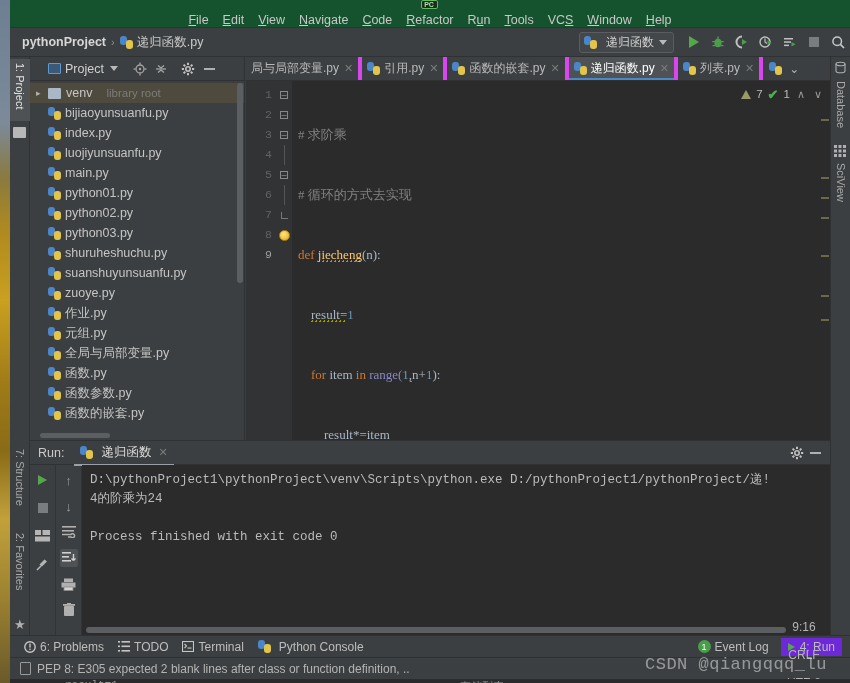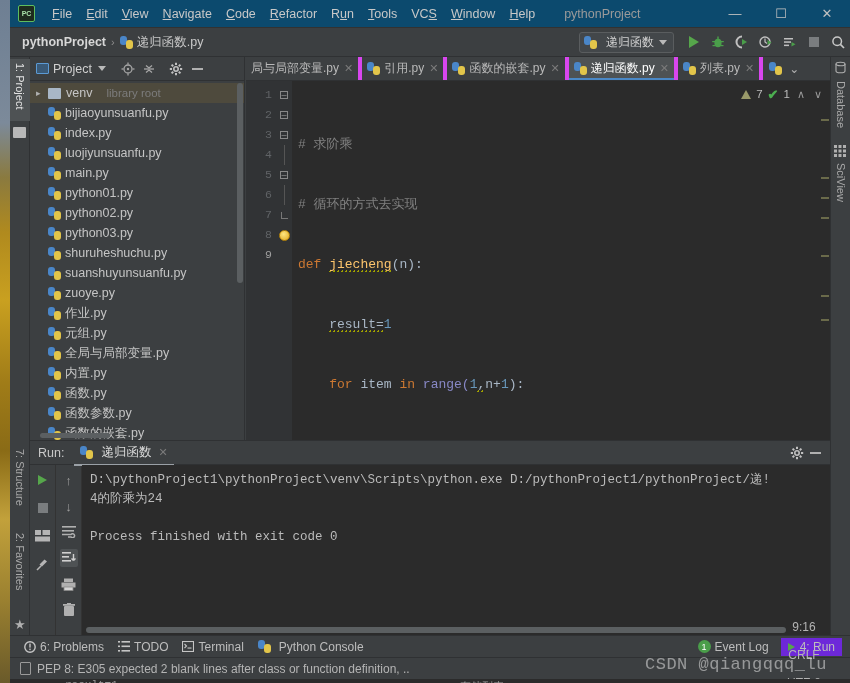--- a/index.html
+++ b/index.html
@@ -22,22 +22,23 @@
   .wallpaper {
     position: absolute; left: 0; top: 0; width: 10px; height: 683px;
     background: linear-gradient(180deg,#6e7f93 0%,#7c8a9a 18%,#8a7a3f 26%,
                 #b08a1e 34%,#c9a020 44%,#a07c18 56%,#8a6b16 66%,
                 #c2a13b 76%,#9a8030 88%,#6a5a2a 100%);
   }
 
   
   .titlebar {
     position: absolute; left: 10px; top: 0; width: 840px; height: 28px;
-    background: #0c4a6e; display: flex; align-items: center;
+    background: #14532d; display: flex; align-items: center;
     border-bottom: 1px solid #323232;
+    flex-direction: column;
   }
   .pc-logo {
     width: 17px; height: 17px; margin-left: 8px; margin-right: 10px;
     background: #1e2b1e; border: 1.5px solid #5fbd5f; border-radius: 2px;
     display: flex; align-items: center; justify-content: center;
     font-size: 7px; color: #a8e0a8; font-weight: bold; line-height: 1;
   }
   .menubar { display: flex; align-items: center; gap: 0px; }
   .menu-item {
     padding: 4px 7px; font-size: 12.5px; color: #c8c8c8; cursor: default;
@@ -109,21 +110,21 @@
   }
 
   
   .project {
     position:absolute; left:30px; top:57px; width:215px; height:383px;
     background:#3c3f41; border-right:1px solid #2f3133;
     display:flex; flex-direction:column;
   }
   .proj-header {
     height:24px; display:flex; align-items:center; flex:none;
-    border-bottom:1px solid #2f3133; padding-left:6px; gap:4px;
+    border-bottom:1px solid #2f3133; padding-left:18px; gap:4px;
   }
   .proj-header .ptitle { font-size:12.5px; color:#d0d0d0; }
   .hicon { width:17px;height:17px;display:flex;align-items:center;
            justify-content:center;color:#a6a6a6; }
   .proj-tree { flex:1; overflow:hidden; position:relative; padding-top:2px; }
   .trow {
     display:flex; align-items:center; height:20px; padding-left:18px;
     font-size:12.5px; color:#c5c5c5; white-space:nowrap;
   }
   .trow.sel { background:#4e4a3d; }
@@ -182,21 +183,21 @@
     width:8px;height:8px;border:1px solid #888; display:flex;
     align-items:center;justify-content:center;font-size:7px;line-height:1;
     color:#aaa; background:#313335;
   }
   .bulb {
     width:11px;height:11px;border-radius:50%;
     background: radial-gradient(circle at 40% 35%, #ffe680, #e0a81e);
     border:1px solid #b8860b;
   }
   .code {
-    flex:1; padding-top:14px; font-family:Liberation Mono, monospace;
+    flex:1; padding-top:4px; font-family:Liberation Serif, serif;
     font-size:13px; line-height:20px; color:#a9b7c6; position:relative;
     overflow:hidden; white-space:pre;
   }
   .cl { height:20px; padding-left:6px; }
   .kw { color:#cc7832; }
   .fn { color:#ffc66d; }
   .num { color:#6897bb; }
   .cmt { color:#808080; }
   .bi { color:#8888c6; }
   .plain { color:#a9b7c6; }
@@ -550,24 +551,20 @@
       <div class="trow">
           <span class="pyicon"></span>
           <span>元组.py</span>
         </div>
       <div class="trow">
           <span class="pyicon"></span>
           <span>全局与局部变量.py</span>
         </div>
       <div class="trow">
           <span class="pyicon"></span>
-          <span>内置.py</span>
-        </div>
-      <div class="trow">
-          <span class="pyicon"></span>
           <span>函数.py</span>
         </div>
       <div class="trow">
           <span class="pyicon"></span>
           <span>函数参数.py</span>
         </div>
       <div class="trow">
           <span class="pyicon"></span>
           <span>函数的嵌套.py</span>
         </div>
@@ -648,20 +645,21 @@
           </div>
         <div class="fold"></div>
       </div>
 
       <div class="code">
         <div class="cl"><span class="cmt"># 求阶乘</span></div>
         <div class="cl"><span class="cmt"># 循环的方式去实现</span></div>
         <div class="cl"><span class="kw">def</span> <span class="fn warnwave">jiecheng</span><span class="plain">(n):</span></div>
         <div class="cl">    <span class="plain warnwave">result=</span><span class="num">1</span></div>
         <div class="cl">    <span class="kw">for</span><span class="plain"> item </span><span class="kw">in</span><span class="bi"> range(</span><span class="num">1</span><span class="plain warnwave">,</span><span class="plain">n+</span><span class="num">1</span><span class="plain">):</span></div>
+        <div class="cl">        <span class="plain warnwave">result*=item</span></div>
         
         
         
       </div>
 
       <div class="insp-panel">
         <span class="warn-tri"></span>
         <span>7</span>
         <span class="check-mk">✔</span>
         <span>1</span>

